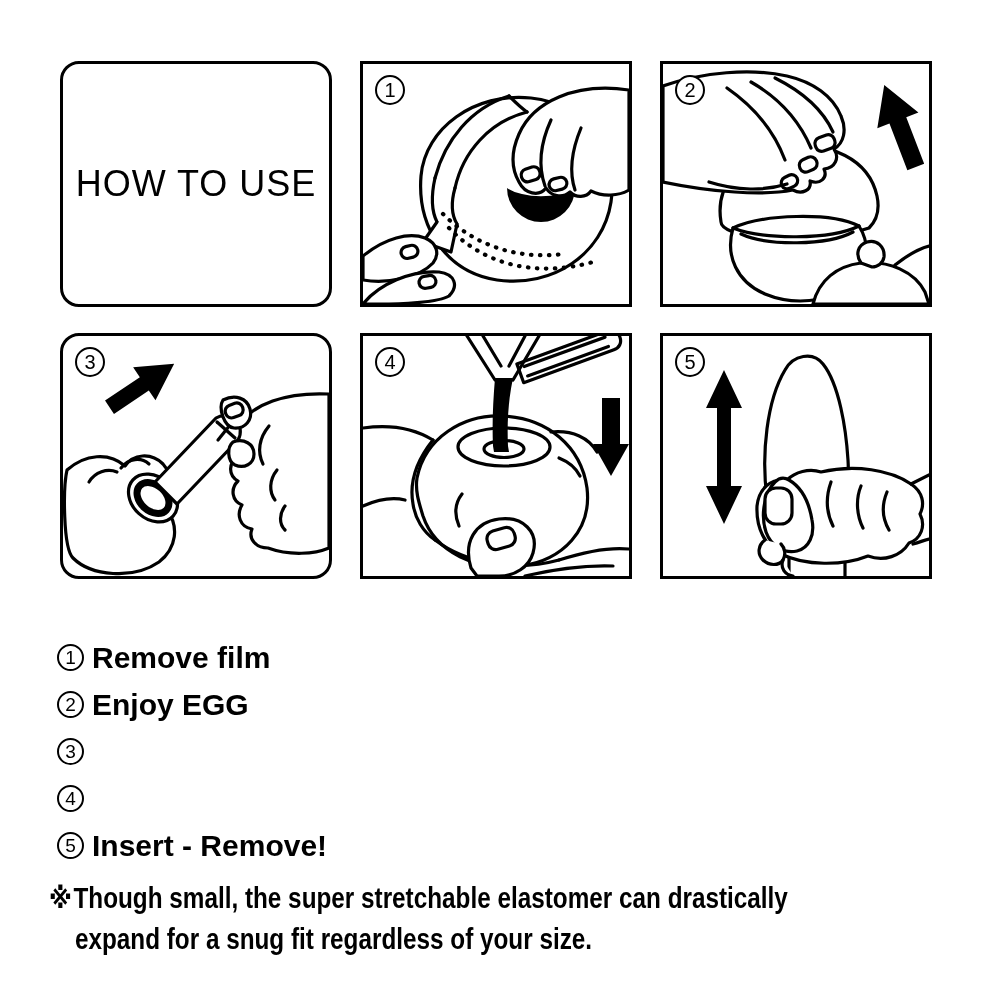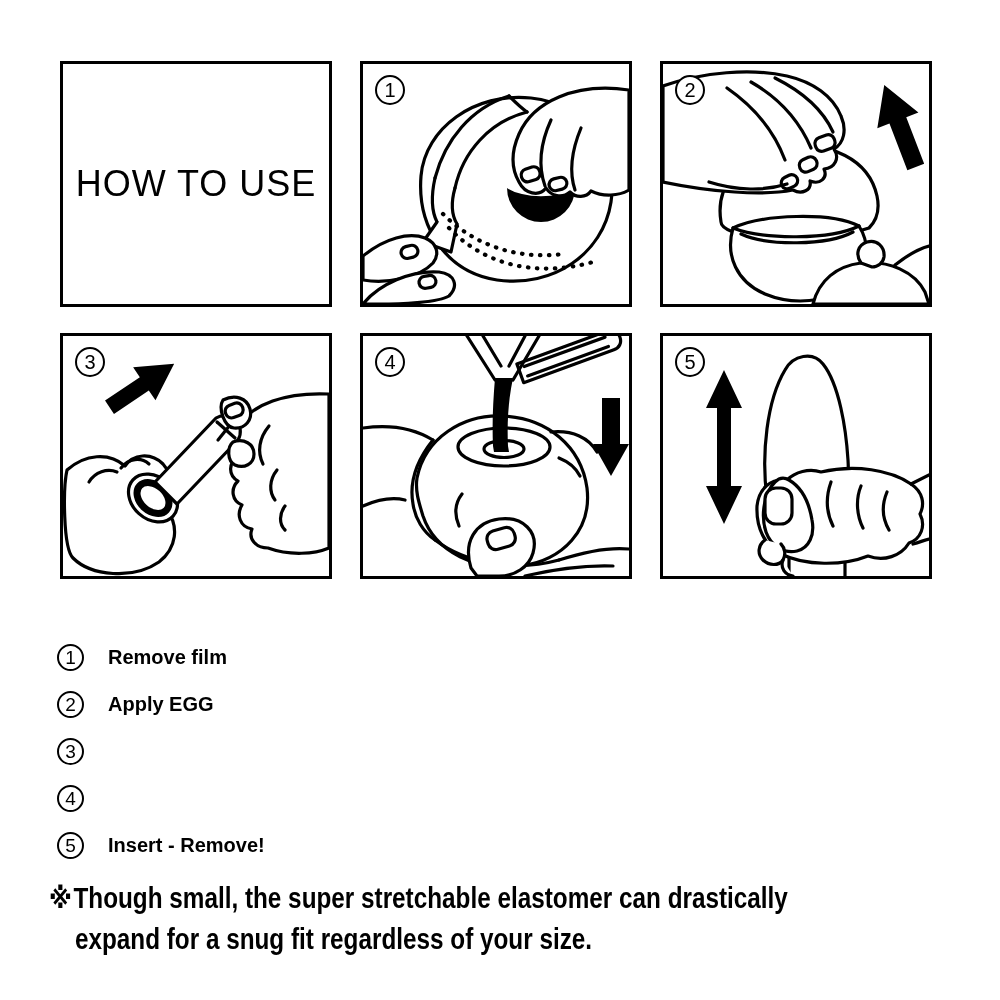--- a/index.html
+++ b/index.html
@@ -9,42 +9,42 @@
     overflow:hidden;
   }
   .sheet{position:absolute;inset:0;background:#fff;}
 
   
   .panel{
     position:absolute;width:272px;height:246px;box-sizing:border-box;
     border:3px solid #000;background:#fff;
   }
   .p-r1{top:61px;} .p-r2{top:333px;}
-  .p-c1{left:60px;} .p-c2{left:360px;} .p-c3{left:660px;}
+  .p-c1{left:60px;border-radius:19px;} .p-c2{left:360px;} .p-c3{left:660px;}
 
   .title-panel{display:flex;align-items:center;justify-content:center;}
   .howto{font-size:36px;letter-spacing:1px;font-weight:400;white-space:nowrap;}
 
   .pnum{
     position:absolute;left:12px;top:11px;width:30px;height:30px;
     border:2.5px solid #000;border-radius:50%;box-sizing:border-box;
     display:flex;align-items:center;justify-content:center;
     font-size:20px;line-height:1;background:#fff;z-index:5;
   }
   svg.illus{position:absolute;left:0;top:0;width:266px;height:240px;display:block;}
 
   
   .steps{position:absolute;left:57px;top:634px;}
   .step{display:flex;align-items:center;height:47px;}
   .snum{
     width:27px;height:27px;border:2px solid #000;border-radius:50%;
     box-sizing:border-box;display:flex;align-items:center;justify-content:center;
     font-size:19px;line-height:1;flex:0 0 auto;
   }
-  .slabel{font-size:20px;font-weight:700;margin-left:24px;white-space:nowrap;}
+  .slabel{font-size:30px;font-weight:700;margin-left:8px;white-space:nowrap;}
 
   
   .footnote{position:absolute;left:49px;top:877px;font-size:30px;font-weight:700;}
   .fline{
     display:flex;align-items:center;height:41px;white-space:nowrap;
     transform:scaleX(0.81);transform-origin:0 50%;
   }
   .fmark{font-family:"DejaVu Sans",sans-serif;font-size:29px;margin-right:2px;}
   .fline2-pad{padding-left:32px;}
 </style>
@@ -191,21 +191,21 @@
     <span class="pnum">5</span>
   </div>
 
   <div class="steps">
     <div class="step">
       <span class="snum">1</span>
       <span class="slabel">Remove film</span>
     </div>
     <div class="step">
       <span class="snum">2</span>
-      <span class="slabel">Apply EGG</span>
+      <span class="slabel">Enjoy EGG</span>
     </div>
     <div class="step">
       <span class="snum">3</span>
     </div>
     <div class="step">
       <span class="snum">4</span>
     </div>
     <div class="step">
       <span class="snum">5</span>
       <span class="slabel">Insert - Remove!</span>

